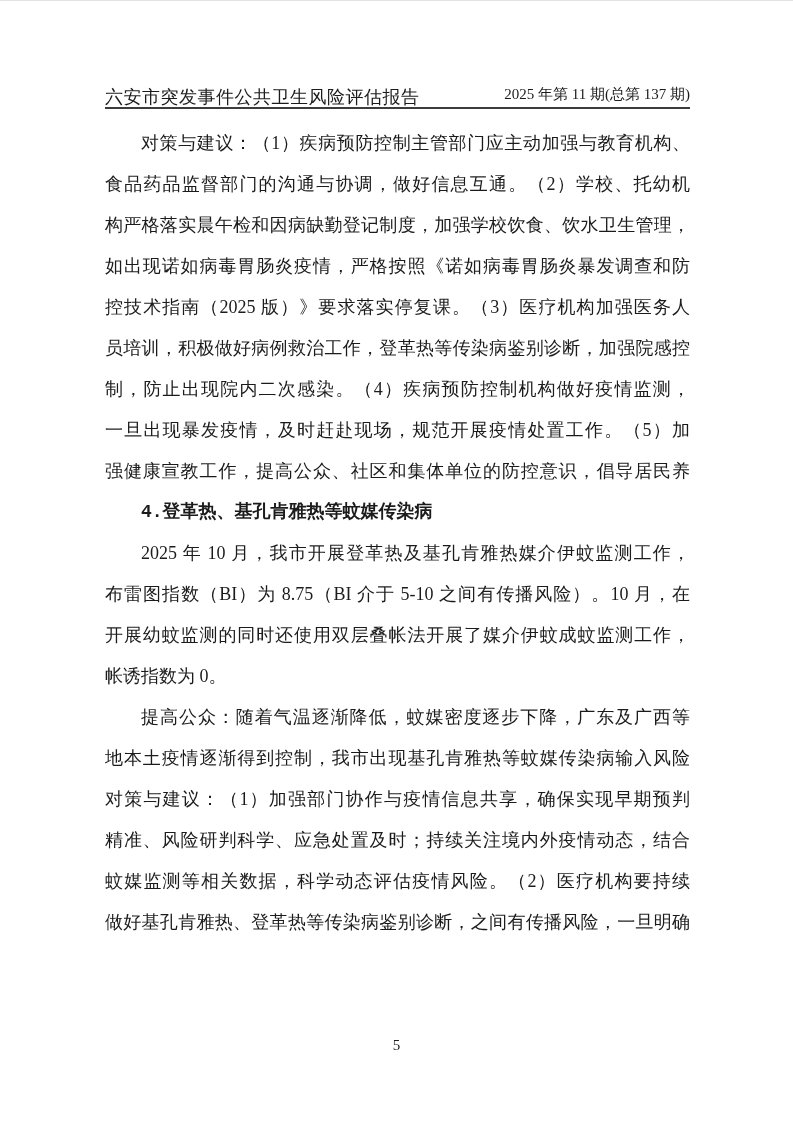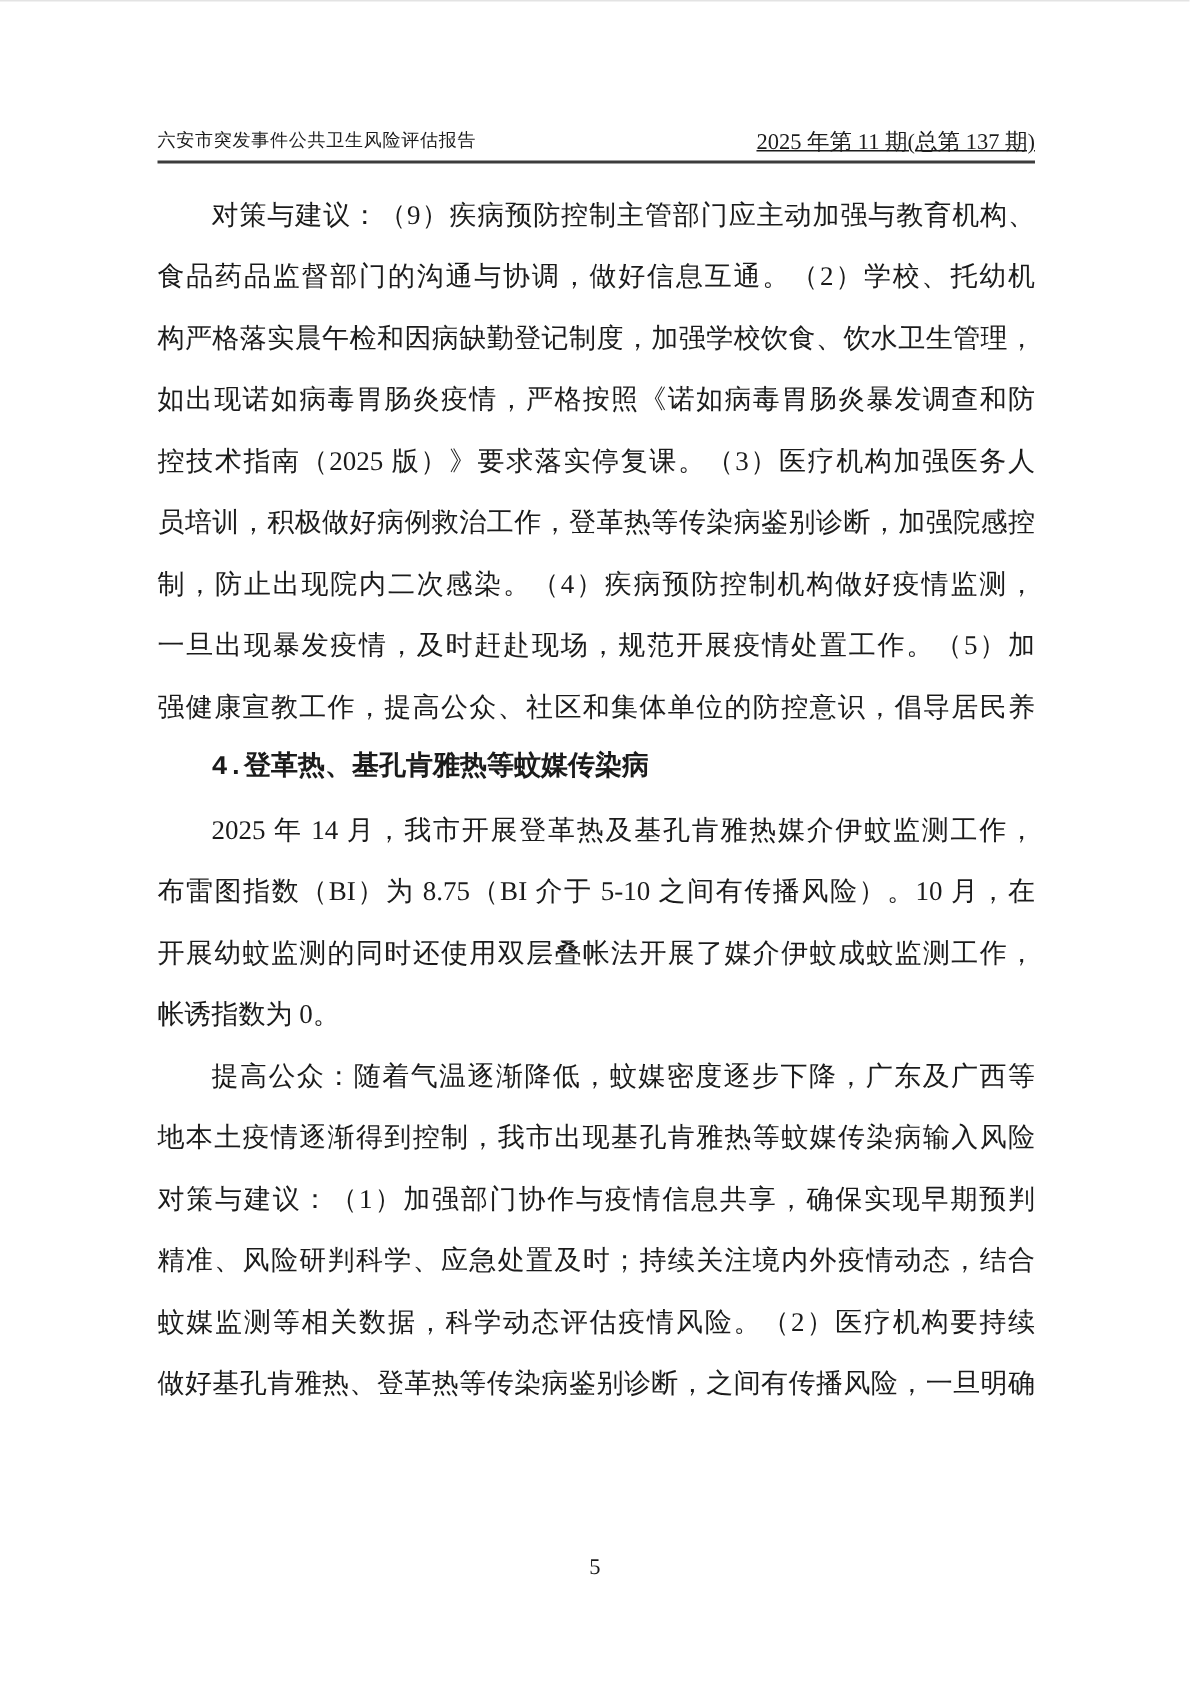--- a/index.html
+++ b/index.html
@@ -16,32 +16,31 @@
     left: 0; top: 0;
     width: 793px; height: 1122px;
     background: #ffffff;
     border-top: 1px solid #e3e3e3;
     color: #1b1b1b;
   }
   
   .header-left {
     position: absolute;
     left: 105px; top: 84px;
-    font-size: 12px;
+    font-size: 18px;
     letter-spacing: 0.5px;
     color: #1b1b1b;
     white-space: nowrap;
   }
   .header-right {
     position: absolute;
     right: 103px; top: 84px;
     font-size: 15px;
     color: #1b1b1b;
     white-space: nowrap;
-    text-decoration: underline;
   }
   .header-rule {
     position: absolute;
     left: 105px; top: 106px;
     width: 585px; height: 2px;
     background: #3c3c3c;
   }
   
   .content {
     position: absolute;
@@ -83,35 +82,35 @@
 
 <div class="page">
 
   <div class="header-left">六安市突发事件公共卫生风险评估报告</div>
   <div class="header-right">2025 年第 11 期(总第 137 期)</div>
   <div class="header-rule"></div>
 
   <div class="content">
 
     <div>
-      <div class="r jf ind"><span class="lead">对策与建议：</span><span>（9）疾病预防控制主管部门应主动加强与教育机构、</span></div>
+      <div class="r jf ind"><span class="lead">对策与建议：</span><span>（1）疾病预防控制主管部门应主动加强与教育机构、</span></div>
       <div class="r jf">食品药品监督部门的沟通与协调，做好信息互通。（2）学校、托幼机</div>
       <div class="r jf">构严格落实晨午检和因病缺勤登记制度，加强学校饮食、饮水卫生管理，</div>
       <div class="r jf">如出现诺如病毒胃肠炎疫情，严格按照《诺如病毒胃肠炎暴发调查和防</div>
       <div class="r jf">控技术指南（2025 版）》要求落实停复课。（3）医疗机构加强医务人</div>
       <div class="r jf">员培训，积极做好病例救治工作，登革热等传染病鉴别诊断，加强院感控</div>
       <div class="r jf">制，防止出现院内二次感染。（4）疾病预防控制机构做好疫情监测，</div>
       <div class="r jf">一旦出现暴发疫情，及时赶赴现场，规范开展疫情处置工作。（5）加</div>
       <div class="r jf">强健康宣教工作，提高公众、社区和集体单位的防控意识，倡导居民养</div>
     </div>
 
     <div class="r heading">4.登革热、基孔肯雅热等蚊媒传染病</div>
 
     <div>
-      <div class="r jf ind">2025 年 14 月，我市开展登革热及基孔肯雅热媒介伊蚊监测工作，</div>
+      <div class="r jf ind">2025 年 10 月，我市开展登革热及基孔肯雅热媒介伊蚊监测工作，</div>
       <div class="r jf">布雷图指数（BI）为 8.75（BI 介于 5-10 之间有传播风险）。10 月，在</div>
       <div class="r jf">开展幼蚊监测的同时还使用双层叠帐法开展了媒介伊蚊成蚊监测工作，</div>
       <div class="r">帐诱指数为 0。</div>
     </div>
 
     <div>
       <div class="r jf ind"><span class="lead">提高公众：</span><span>随着气温逐渐降低，蚊媒密度逐步下降，广东及广西等</span></div>
       <div class="r jf">地本土疫情逐渐得到控制，我市出现基孔肯雅热等蚊媒传染病输入风险</div>
     </div>
 

